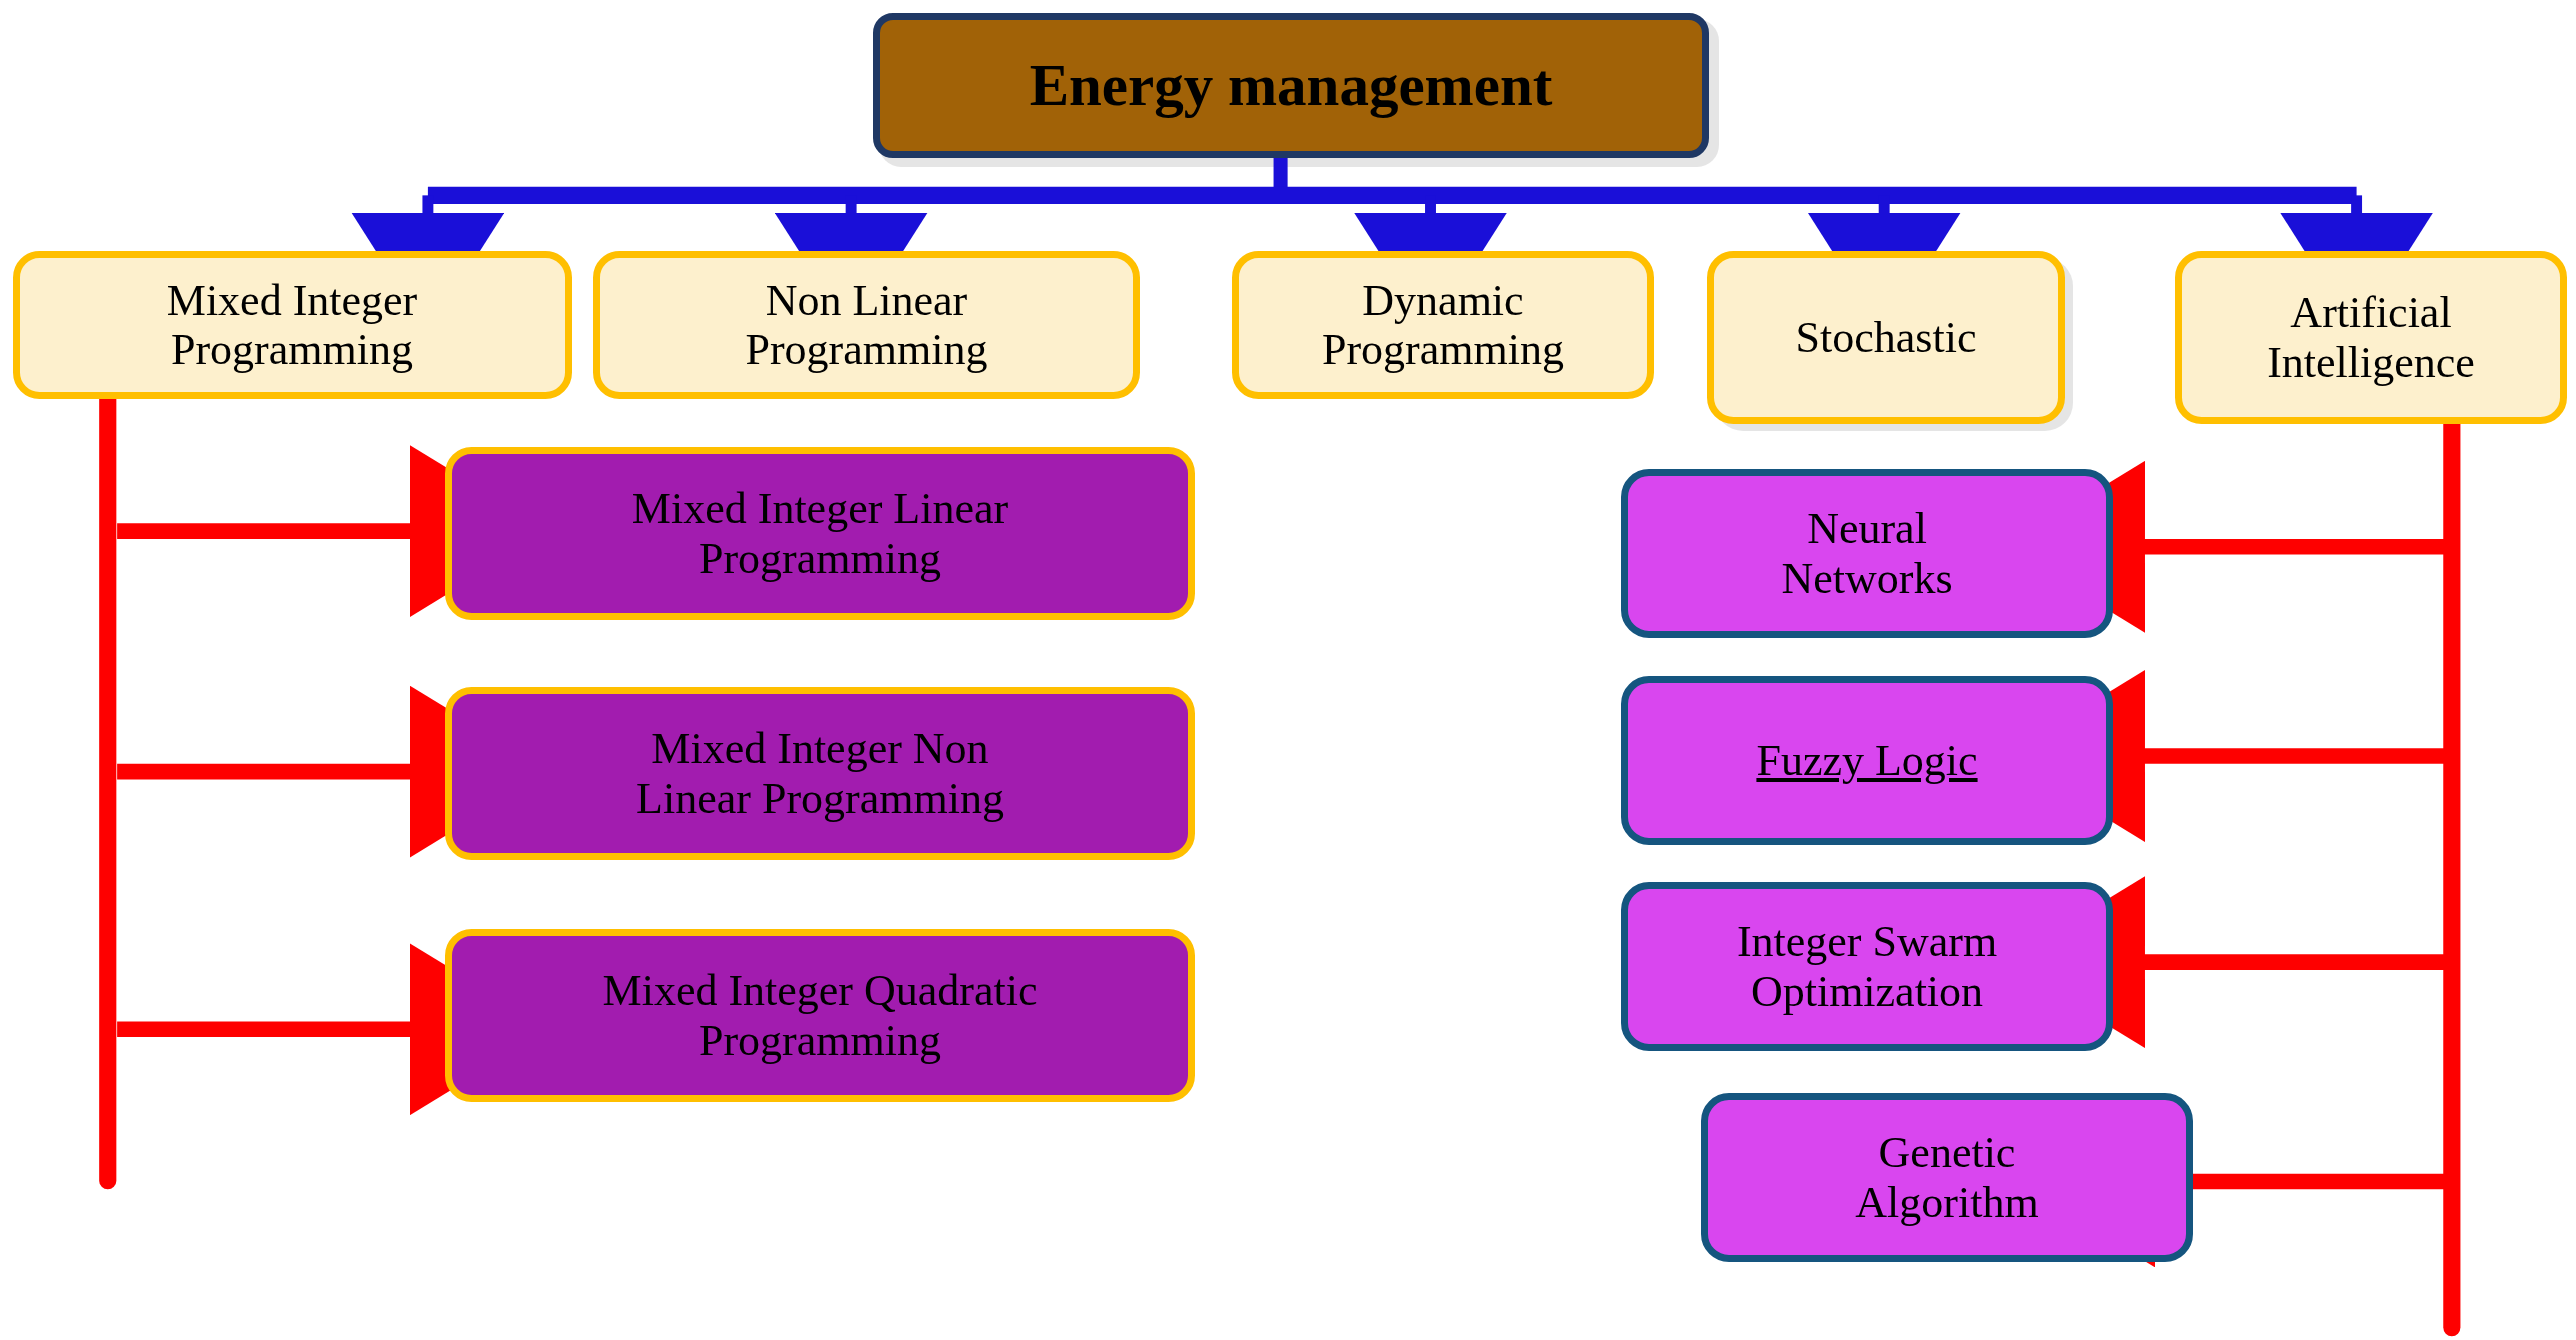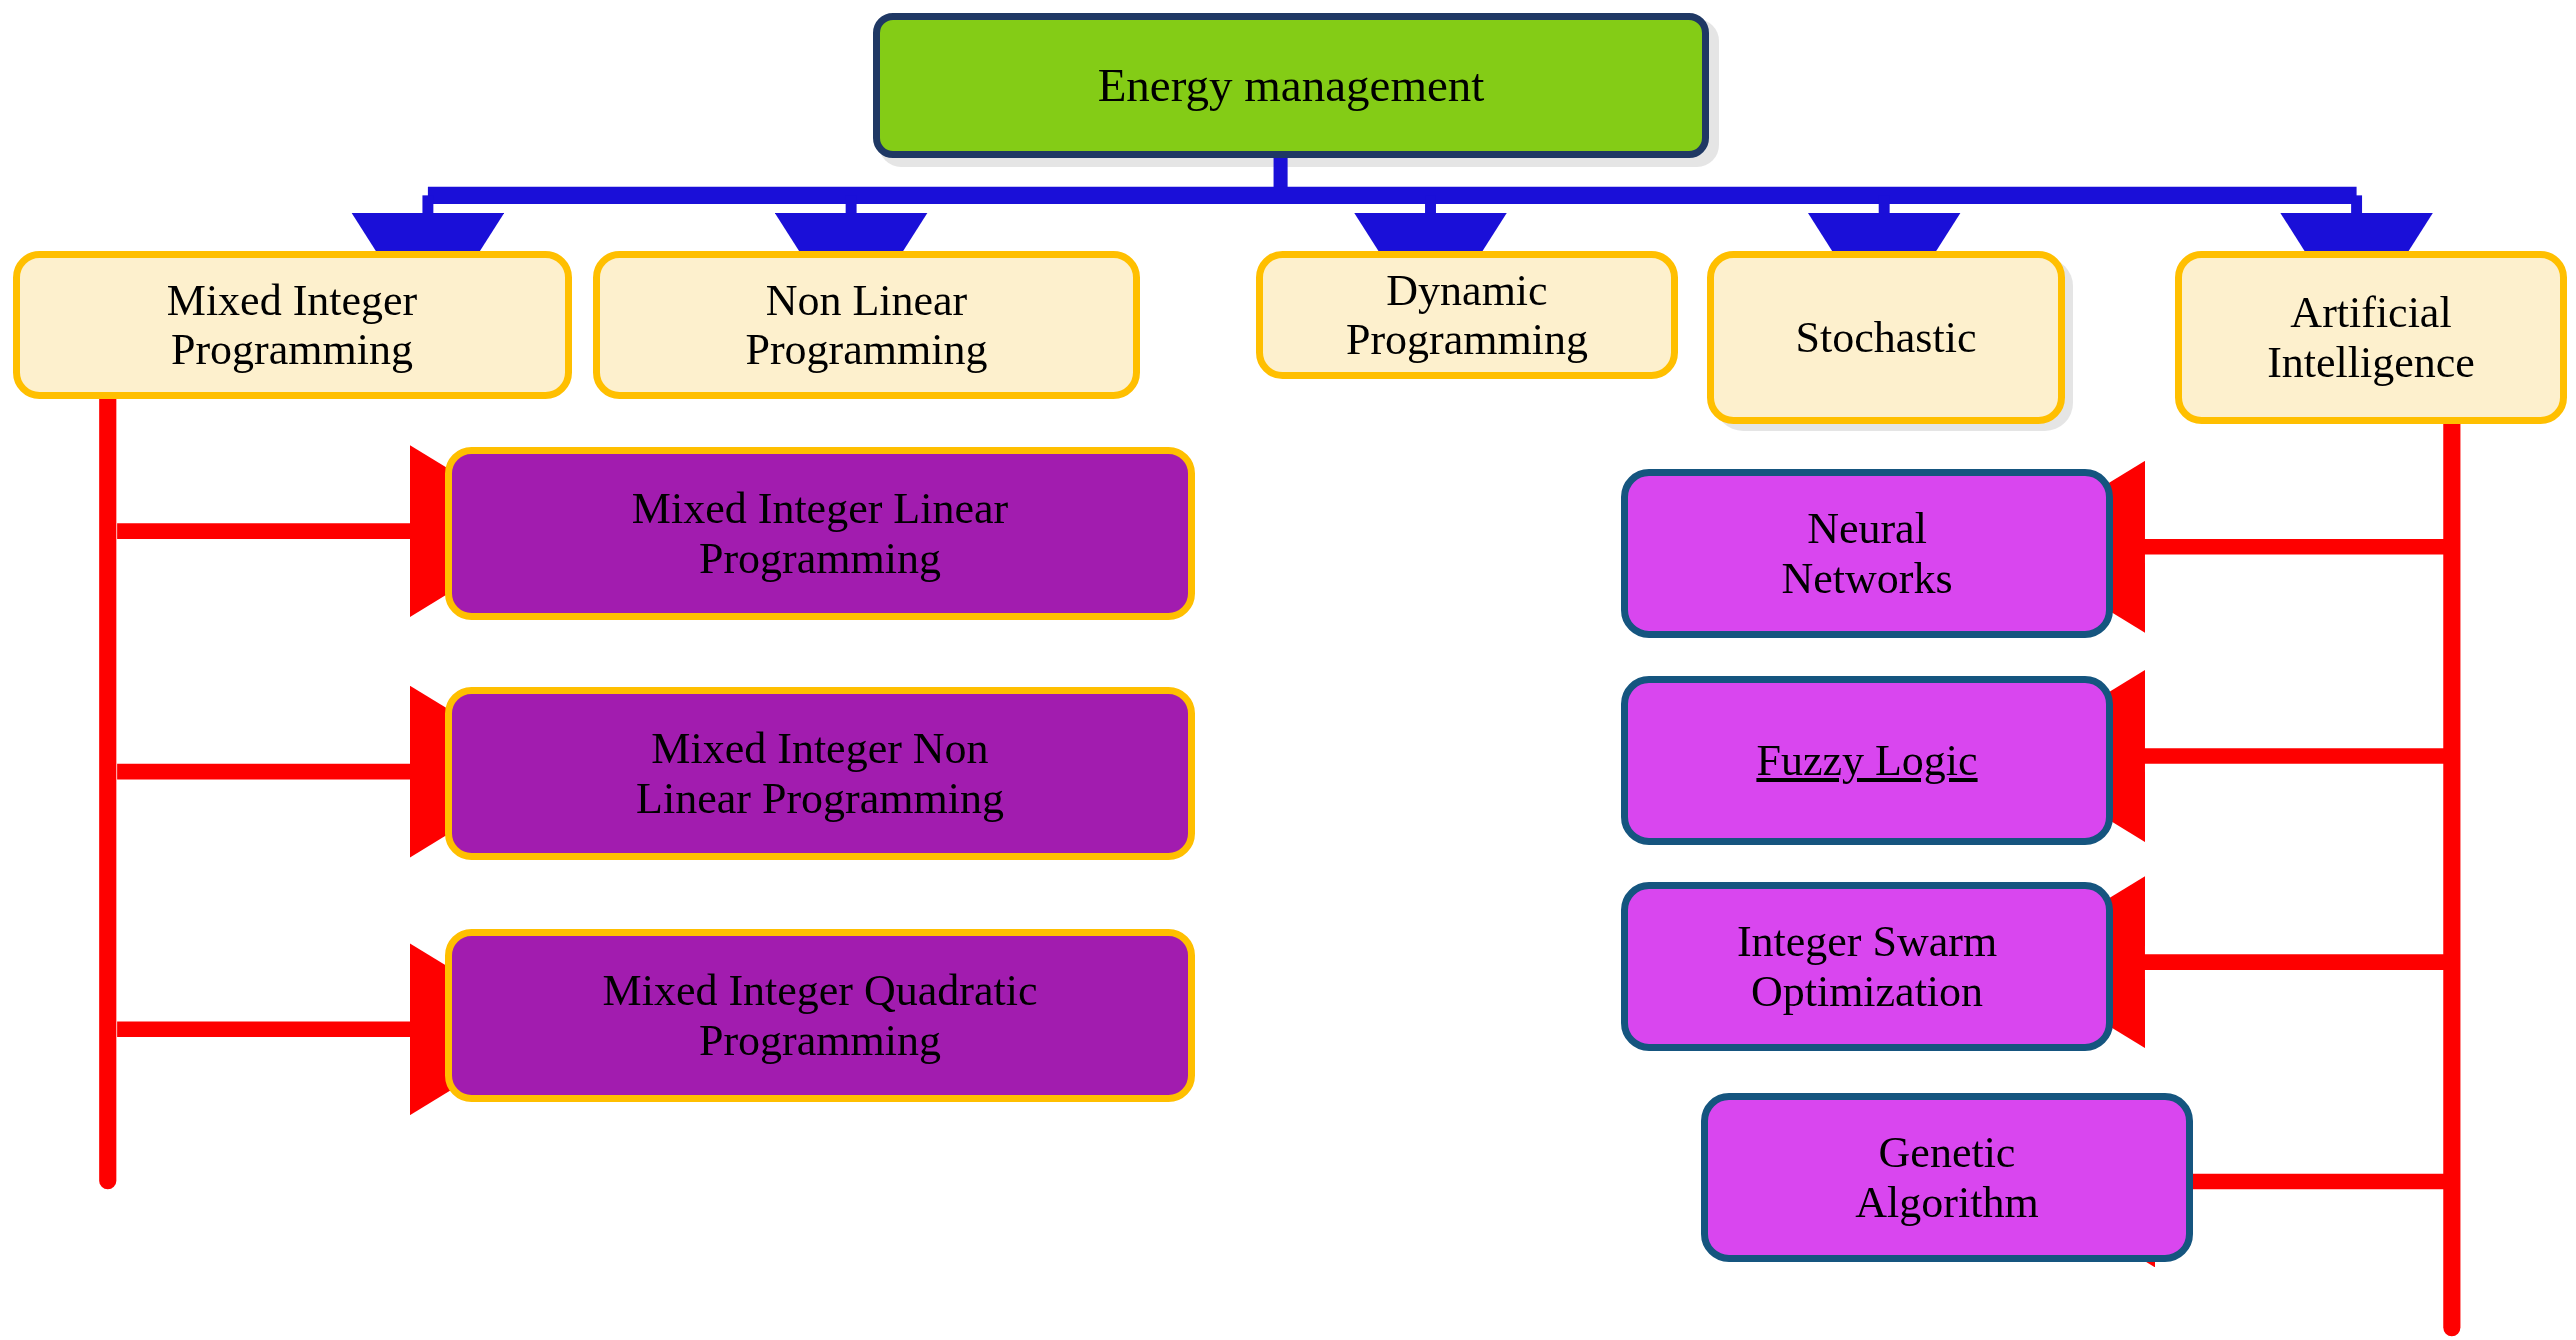--- a/index.html
+++ b/index.html
@@ -21,24 +21,25 @@
     display: flex;
     align-items: center;
     justify-content: center;
     text-align: center;
     color: #000000;
     line-height: 1.12;
     white-space: pre-line;
     z-index: 5;
   }
   .node-root {
-    background: #84cc16;
+    background: #a16207;
     border: 7px solid #1f3864;
     border-radius: 20px;
-    font-size: 47px;
+    font-size: 59px;
+    font-weight: bold;
   }
   .node-l2 {
     background: #fdf0cd;
     border: 7px solid #ffbf00;
     border-radius: 26.5px;
     font-size: 44px;
   }
   .node-peach {
     background: #a21caf;
     border: 7px solid #ffbf00;
@@ -143,21 +144,21 @@
   <div class="shadow" style="left:1715px;top:258px;width:358px;height:173px;border-radius:28px;"></div>
 
   <div class="node node-root" style="left:873px;top:12.5px;width:836px;height:145px;">Energy management</div>
 
   <div class="node node-l2" style="left:12.5px;top:251px;width:559px;height:148px;">Mixed Integer
 Programming</div>
 
   <div class="node node-l2" style="left:593px;top:251px;width:547px;height:148px;">Non Linear
 Programming</div>
 
-  <div class="node node-l2" style="left:1232px;top:251px;width:422px;height:128px;margin-left:24px;">Dynamic
+  <div class="node node-l2" style="left:1232px;top:251px;width:422px;height:148px;">Dynamic
 Programming</div>
 
   <div class="node node-l2" style="left:1707px;top:251px;width:358px;height:173px;">Stochastic</div>
 
   <div class="node node-l2" style="left:2175px;top:251px;width:392px;height:173px;">Artificial
 Intelligence</div>
 
   <div class="node node-peach" style="left:445px;top:447px;width:750px;height:173px;">Mixed Integer Linear
 Programming</div>
 

